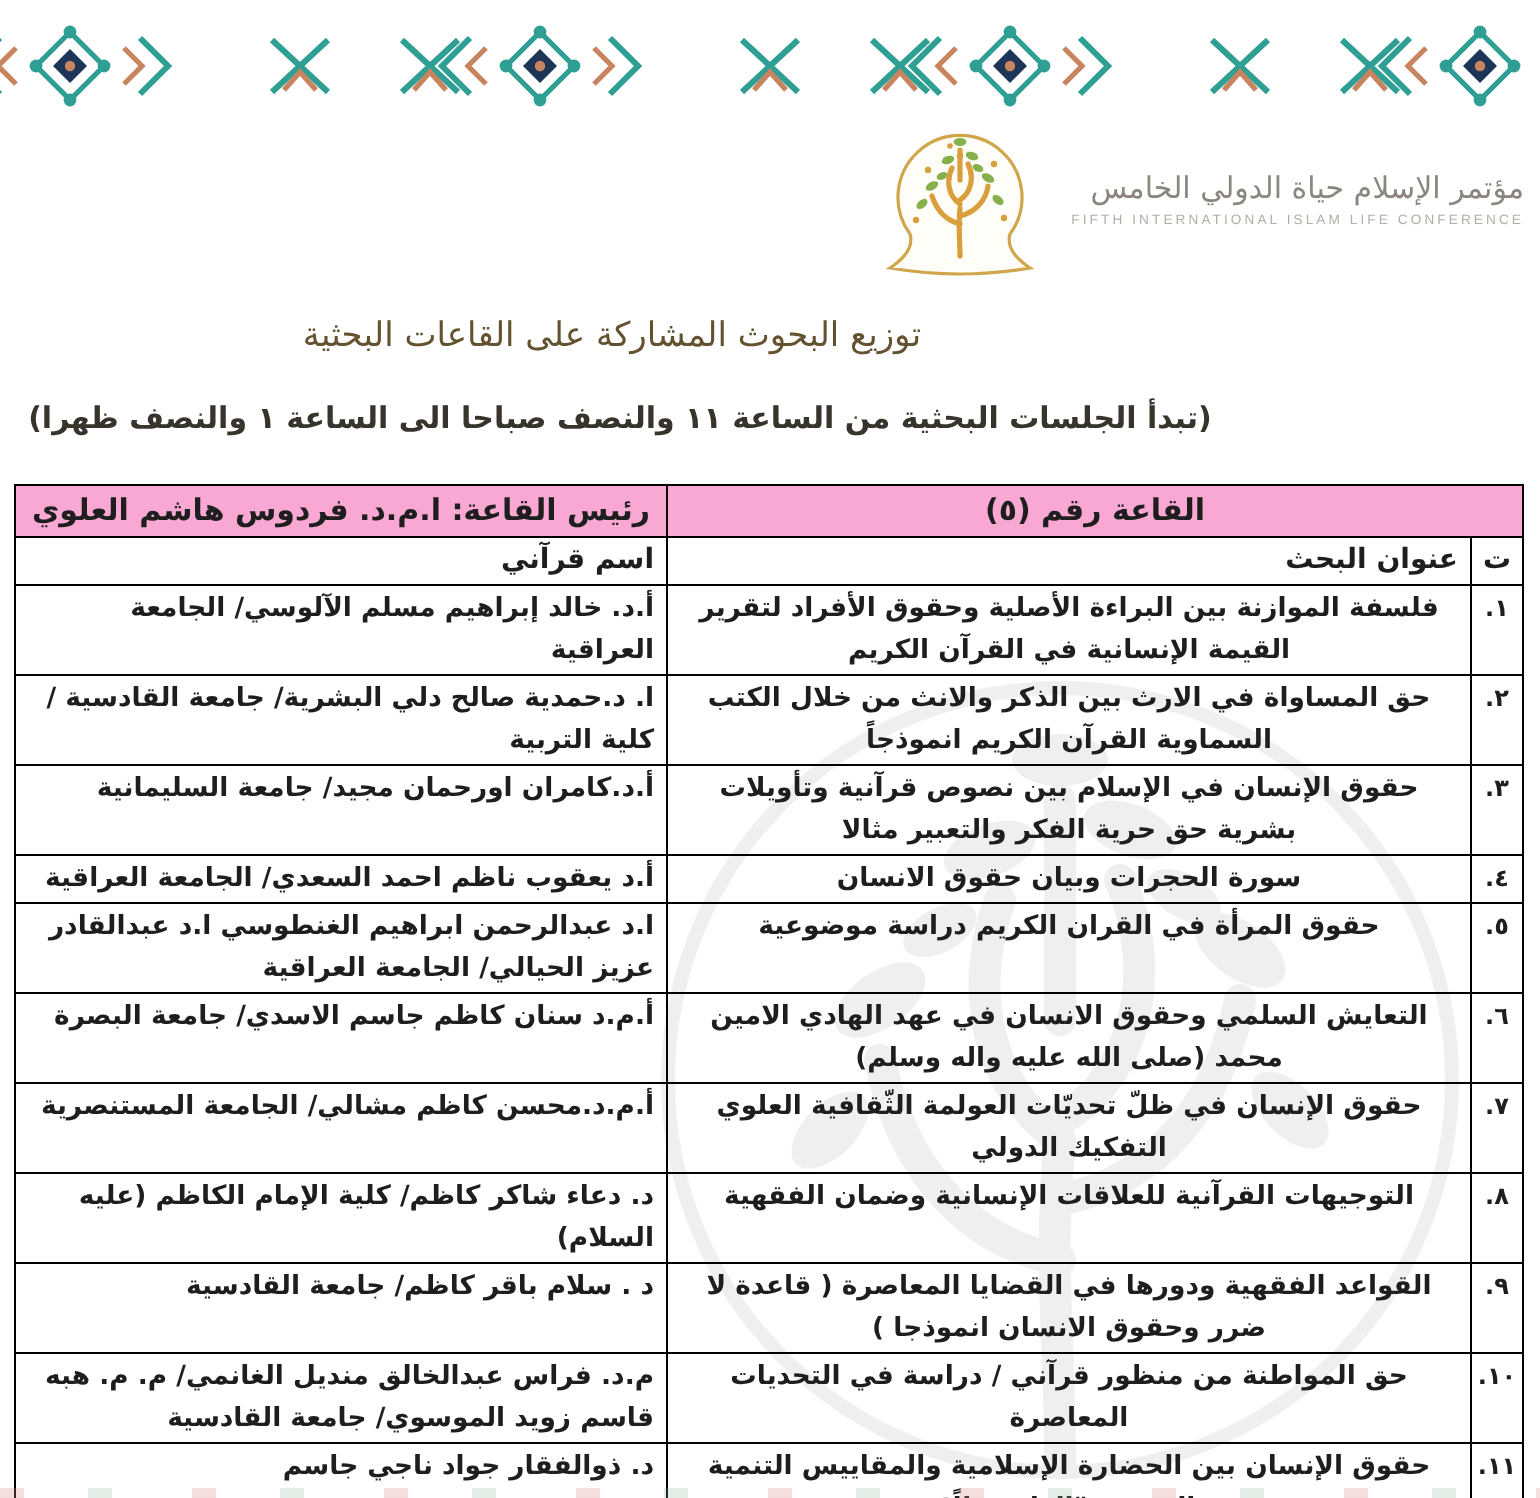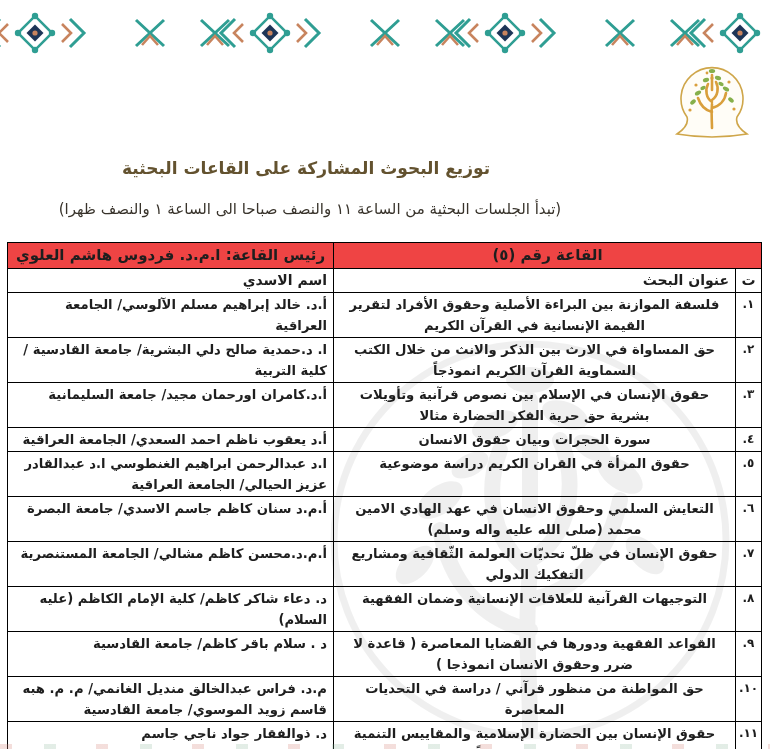--- a/index.html
+++ b/index.html
@@ -6,33 +6,33 @@
   body{
     width:770px;height:749px;position:relative;overflow:hidden;
     background:#ffffff;font-family:"DejaVu Sans",sans-serif;
   }
   .top-border{position:absolute;top:6px;left:0;width:770px;height:52px;}
   .logo-block{position:absolute;top:60px;right:8px;display:flex;flex-direction:row;align-items:center;gap:6px;}
   .logo-text{display:flex;flex-direction:column;align-items:flex-start;text-align:right;}
   .logo-ar{font-size:15px;color:#8a857d;letter-spacing:0;}
   .logo-en{font-size:6.8px;color:#b3aea6;letter-spacing:1.55px;margin-top:4px;font-family:"Liberation Sans",sans-serif;}
   .doc-title{position:absolute;top:158px;left:0;width:612px;text-align:center;
-    font-size:17px;font-weight:bold;color:#63522f;}
+    font-size:17px;font-weight:normal;color:#63522f;}
   .doc-subtitle{position:absolute;top:200px;left:0;width:620px;text-align:center;
-    font-size:15px;font-weight:normal;color:#38332b;}
+    font-size:15px;font-weight:bold;color:#38332b;}
   .watermark{position:absolute;top:330px;left:310px;width:440px;height:420px;opacity:0.06;pointer-events:none;}
   table.main{
     position:absolute;top:242px;right:8px;width:754px;
     border-collapse:collapse;direction:rtl;table-layout:fixed;
   }
   table.main td{
     border:1px solid #000;font-weight:bold;color:#1e1e1e;
     vertical-align:top;line-height:21px;
   }
-  td.hdr{background:#ef4444;text-align:center;font-size:15px;padding:2px 6px;line-height:22px;}
+  td.hdr{background:#f9a8d4;text-align:center;font-size:15px;padding:2px 6px;line-height:22px;}
   td.c-num{text-align:center;font-size:12px;padding:1px 1px;}
   td.c-title{font-size:13.2px;padding:1px 6px;text-align:center;}
   td.c-researcher{font-size:13.2px;padding:1px 6px;text-align:right;margin-top:36px;}
   td.subhdr{font-size:14px;padding:1px 6px;text-align:right;}
   td.subhdr.center{text-align:center;padding:1px 1px;}
   .bottom-hint{
     position:absolute;bottom:0;left:0;width:770px;height:5px;opacity:.5;
     background:repeating-linear-gradient(90deg,
       rgba(214,136,126,.55) 0 12px, rgba(255,255,255,0) 12px 44px,
       rgba(130,176,146,.45) 44px 56px, rgba(255,255,255,0) 56px 96px);
@@ -76,20 +76,24 @@
     <use href="#medallion" x="505" y="0"></use>
     <use href="#chevR" transform="translate(542,0)"></use>
     <use href="#xmotif" x="620" y="0"></use>
     <use href="#xmotif" x="685" y="0"></use>
     <use href="#chevR" transform="translate(703,0) scale(-1,1)"></use>
     <use href="#medallion" x="740" y="0"></use>
   </g>
 </svg>
 
 <div class="logo-block">
+  <div class="logo-text">
+    <span class="logo-ar">مؤتمر الإسلام حياة الدولي الخامس</span>
+    <span class="logo-en">FIFTH INTERNATIONAL ISLAM LIFE CONFERENCE</span>
+  </div>
   <svg width="100" height="78" viewBox="0 0 100 78" xmlns="http://www.w3.org/2000/svg">
     <path d="M 25 57 C 27 64 21 70 15 74 Q 50 80 85 74 C 79 70 73 64 75 57
              A 31 31 0 1 0 25 57 Z" fill="#fffdf7" stroke="#cfa64a" stroke-width="1.6"></path>
     <path d="M 50 68 C 50 60 49 54 50 44 M 50 52 C 42 50 38 44 36 38 M 50 48 C 58 46 63 40 64 33
              M 50 42 C 44 38 43 30 46 24 M 50 40 C 56 36 57 28 54 22 M 50 30 C 50 24 50 20 50 15" fill="none" stroke="#d99f3c" stroke-width="2.6" stroke-linecap="round"></path>
     <g fill="#86b04b">
       <ellipse cx="36" cy="33" rx="3.4" ry="2" transform="rotate(-30 36 33)"></ellipse>
       <ellipse cx="64" cy="29" rx="3.4" ry="2" transform="rotate(30 64 29)"></ellipse>
       <ellipse cx="44" cy="20" rx="3.2" ry="2" transform="rotate(-20 44 20)"></ellipse>
       <ellipse cx="56" cy="18" rx="3.2" ry="2" transform="rotate(20 56 18)"></ellipse>
@@ -138,57 +142,57 @@
       <col style="width:326px">
     </colgroup>
   <tbody>
     <tr>
       <td class="hdr" colspan="2">القاعة رقم (٥)</td>
       <td class="hdr">رئيس القاعة: ا.م.د. فردوس هاشم العلوي</td>
     </tr>
     <tr>
       <td class="subhdr center">ت</td>
       <td class="subhdr">عنوان البحث</td>
-      <td class="subhdr">اسم الاسدي</td>
+      <td class="subhdr">اسم قرآني</td>
     </tr>
   </tbody>
   <tbody>
       <tr>
         <td class="c-num">١.</td>
         <td class="c-title">فلسفة الموازنة بين البراءة الأصلية وحقوق الأفراد لتقرير القيمة الإنسانية في القرآن الكريم</td>
         <td class="c-researcher">أ.د. خالد إبراهيم مسلم الآلوسي/ الجامعة العراقية</td>
       </tr>
       <tr>
         <td class="c-num">٢.</td>
         <td class="c-title">حق المساواة في الارث بين الذكر والانث من خلال الكتب السماوية القرآن الكريم انموذجاً</td>
         <td class="c-researcher">ا. د.حمدية صالح دلي البشرية/ جامعة القادسية / كلية التربية</td>
       </tr>
       <tr>
         <td class="c-num">٣.</td>
-        <td class="c-title">حقوق الإنسان في الإسلام بين نصوص قرآنية وتأويلات بشرية حق حرية الفكر الحضارة مثالا</td>
+        <td class="c-title">حقوق الإنسان في الإسلام بين نصوص قرآنية وتأويلات بشرية حق حرية الفكر والتعبير مثالا</td>
         <td class="c-researcher">أ.د.كامران اورحمان مجيد/ جامعة السليمانية</td>
       </tr>
       <tr>
         <td class="c-num">٤.</td>
         <td class="c-title">سورة الحجرات وبيان حقوق الانسان</td>
         <td class="c-researcher">أ.د يعقوب ناظم احمد السعدي/ الجامعة العراقية</td>
       </tr>
       <tr>
         <td class="c-num">٥.</td>
         <td class="c-title">حقوق المرأة في القران الكريم دراسة موضوعية</td>
         <td class="c-researcher">ا.د عبدالرحمن ابراهيم الغنطوسي  ا.د عبدالقادر عزيز الحيالي/ الجامعة العراقية</td>
       </tr>
       <tr>
         <td class="c-num">٦.</td>
         <td class="c-title">التعايش السلمي وحقوق الانسان في عهد الهادي الامين محمد (صلى الله عليه واله وسلم)</td>
         <td class="c-researcher">أ.م.د سنان كاظم جاسم الاسدي/ جامعة البصرة</td>
       </tr>
       <tr>
         <td class="c-num">٧.</td>
-        <td class="c-title">حقوق الإنسان في ظلّ تحديّات العولمة الثّقافية ومشاريع التفكيك الدولي</td>
+        <td class="c-title">حقوق الإنسان في ظلّ تحديّات العولمة الثّقافية العلوي التفكيك الدولي</td>
         <td class="c-researcher">أ.م.د.محسن كاظم مشالي/ الجامعة المستنصرية</td>
       </tr>
       <tr>
         <td class="c-num">٨.</td>
         <td class="c-title">التوجيهات القرآنية للعلاقات الإنسانية وضمان الفقهية</td>
         <td class="c-researcher">د. دعاء شاكر كاظم/ كلية الإمام الكاظم (عليه السلام)</td>
       </tr>
       <tr>
         <td class="c-num">٩.</td>
         <td class="c-title">القواعد الفقهية ودورها في القضايا المعاصرة ( قاعدة لا ضرر وحقوق الانسان انموذجا )</td>

